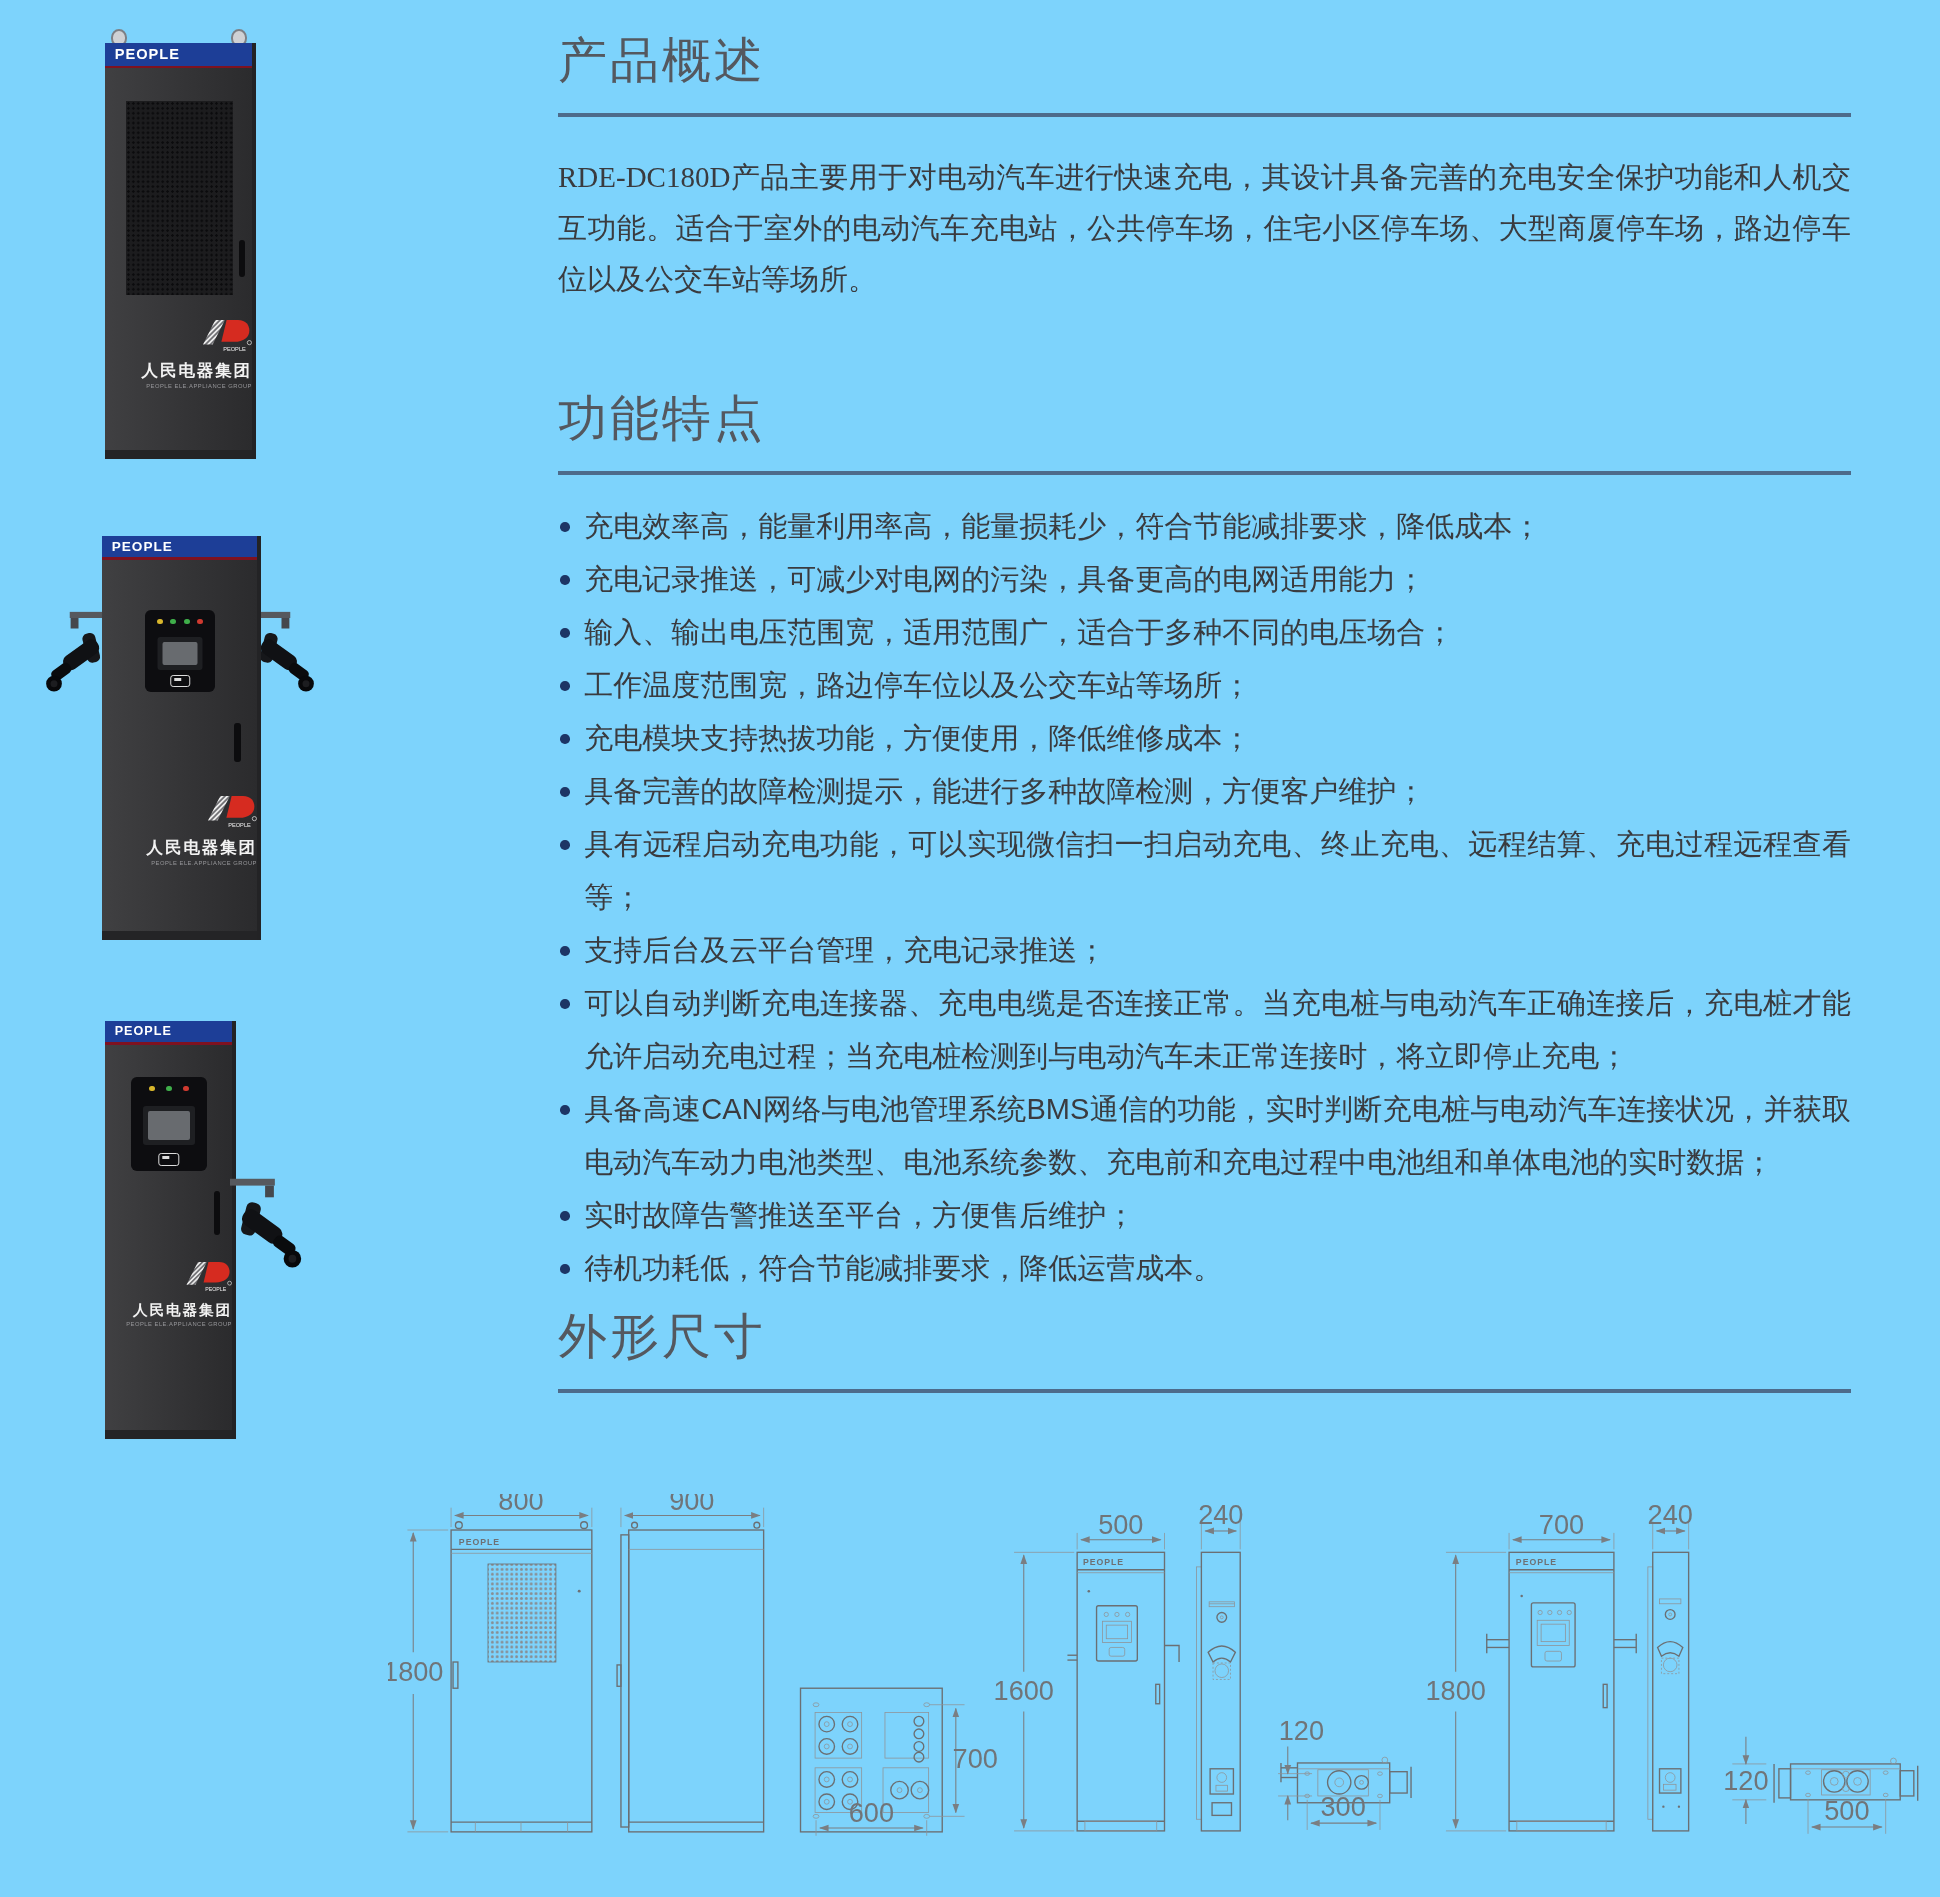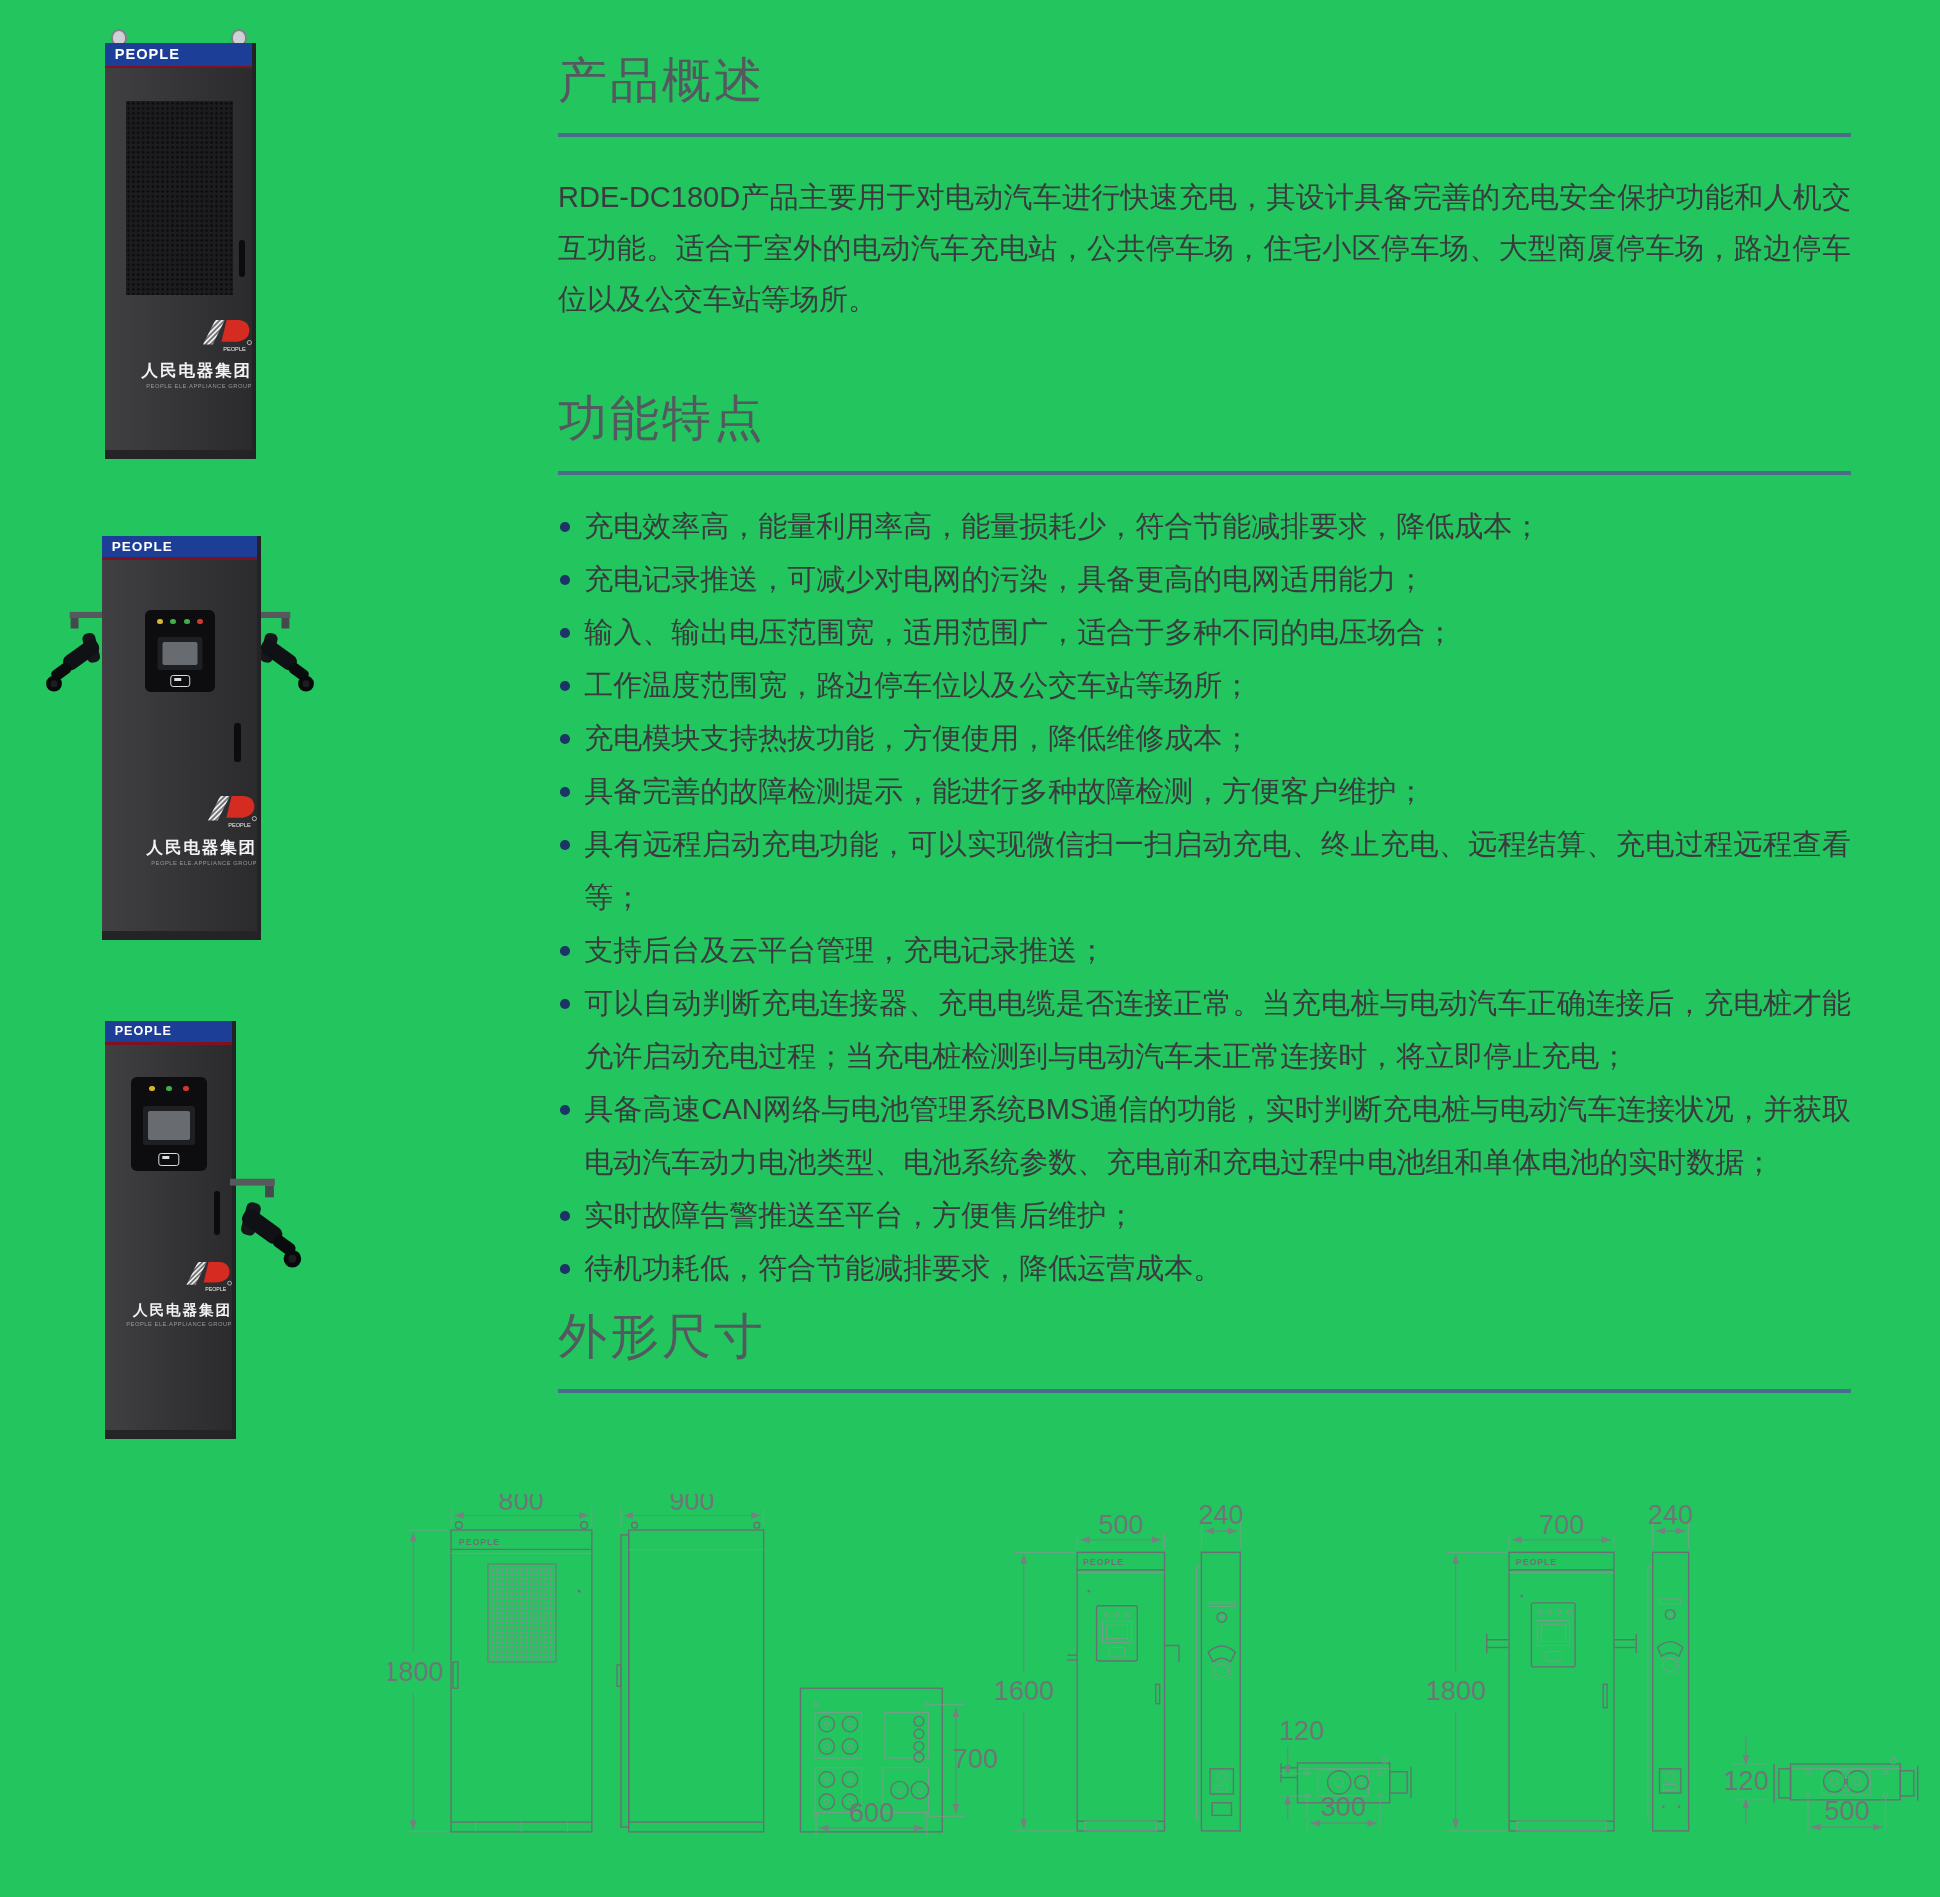--- a/index.html
+++ b/index.html
@@ -1,16 +1,16 @@
 <!DOCTYPE html>
 <html><head>
 <meta charset="utf-8">
 <style>
   html,body{margin:0;padding:0;background:#fff;}
-  .page{position:relative;width:1941px;height:1897px;background:#22c55e;overflow:hidden;
+  .page{position:relative;width:1941px;height:1897px;background:#7dd3fc;overflow:hidden;
         font-family:"Liberation Sans",sans-serif;}
 
   
   .sec{position:absolute;left:558px;width:1293px;}
   .sec h2{margin:0;font-size:49px;font-weight:400;color:#54585f;letter-spacing:2.9px;}
   .rule{height:3.9px;background:#4d6b8b;margin-top:19.4px;width:1293px;}
   .para{margin-top:35px;font-size:29px;line-height:51px;color:#3a3b3f;text-align:justify;}
   ul.features{list-style:none;margin:25px 0 0 0;padding:0;}
   ul.features li{display:flex;font-size:29px;line-height:53px;color:#3a3b3f;}
   ul.features li .dot{flex:none;width:9.7px;height:9.7px;border-radius:50%;background:#1d3565;margin:22px 14.6px 0 1.9px;}
@@ -181,21 +181,21 @@
       <g>
         <rect x="14" y="28" width="15" height="34" rx="6" fill="#16171a" transform="rotate(14 21 45)"></rect>
         <rect x="10" y="44" width="46" height="18" rx="8" fill="#101114" transform="rotate(36 33 53)"></rect>
         <rect x="44" y="66" width="24" height="13" rx="5" fill="#0a0b0d" transform="rotate(36 56 72)"></rect>
         <circle cx="64" cy="86" r="9" fill="#08090b"></circle>
           <circle cx="64" cy="86" r="4" fill="#1c1d20"></circle>
       </g>
     </svg>
   </div>
 
-  <div class="sec" style="top:48px;">
+  <div class="sec" style="top:28px;font-family:Liberation Serif, serif;">
     <h2>产品概述</h2>
     <div class="rule"></div>
     <p class="para">RDE-DC180D产品主要用于对电动汽车进行快速充电，其设计具备完善的充电安全保护功能和人机交互功能。适合于室外的电动汽车充电站，公共停车场，住宅小区停车场、大型商厦停车场，路边停车位以及公交车站等场所。</p>
   </div>
 
   <div class="sec" style="top:386px;">
     <h2>功能特点</h2>
     <div class="rule"></div>
     <ul class="features">
       <li>

